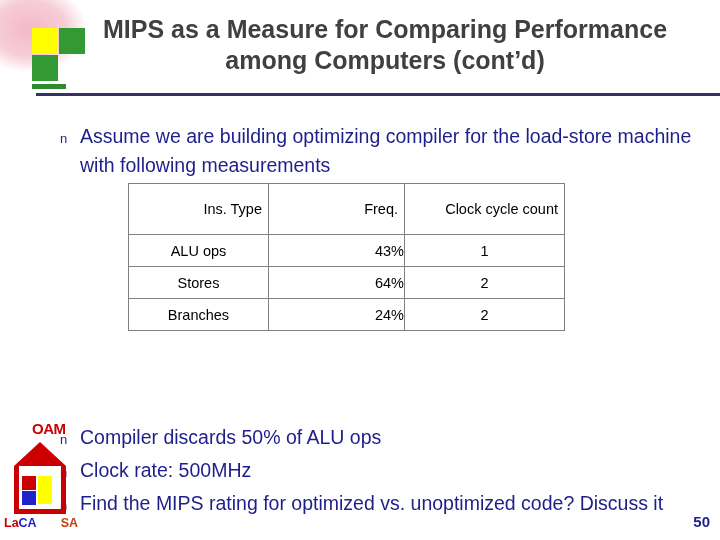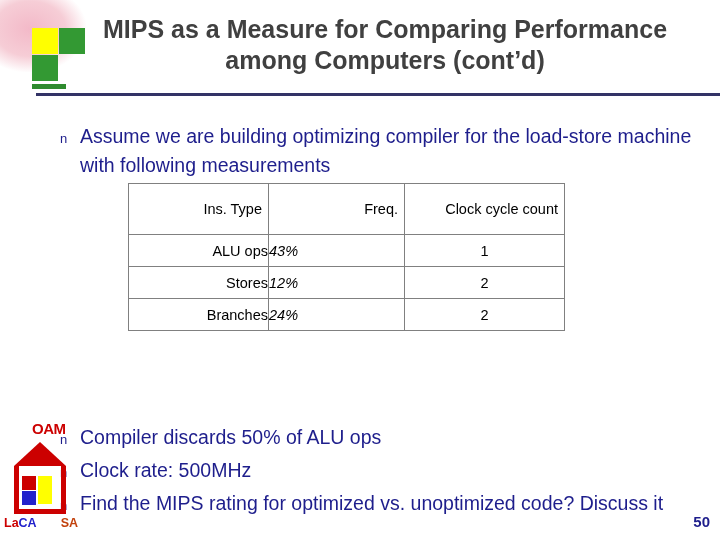--- a/index.html
+++ b/index.html
@@ -130,22 +130,22 @@
     text-align: right;
     vertical-align: middle;
     height: 50px;
     line-height: 18px;
     padding: 0 6px;
   }
   table.main tbody td {
     height: 31px;
     vertical-align: middle;
   }
-  .cell-label { text-align: right; padding-left: 9px; }
-  .cell-freq  { text-align: left; padding-right: 30px; font-style: italic; }
+  .cell-label { text-align: center; padding-left: 9px; }
+  .cell-freq  { text-align: right; padding-right: 30px; }
   .cell-count { text-align: center; }
 
   
   .logo {
     position: absolute;
     left: 2px;
     top: 420px;
     width: 76px;
     height: 118px;
   }
@@ -257,21 +257,21 @@
       </tr>
     </thead>
     <tbody>
       <tr>
         <td class="cell-label">ALU ops</td>
         <td class="cell-freq">43%</td>
         <td class="cell-count">1</td>
       </tr>
       <tr>
         <td class="cell-label">Stores</td>
-        <td class="cell-freq">12%</td>
+        <td class="cell-freq">64%</td>
         <td class="cell-count">2</td>
       </tr>
       <tr>
         <td class="cell-label">Branches</td>
         <td class="cell-freq">24%</td>
         <td class="cell-count">2</td>
       </tr>
     </tbody>
   </table>
 </div>

